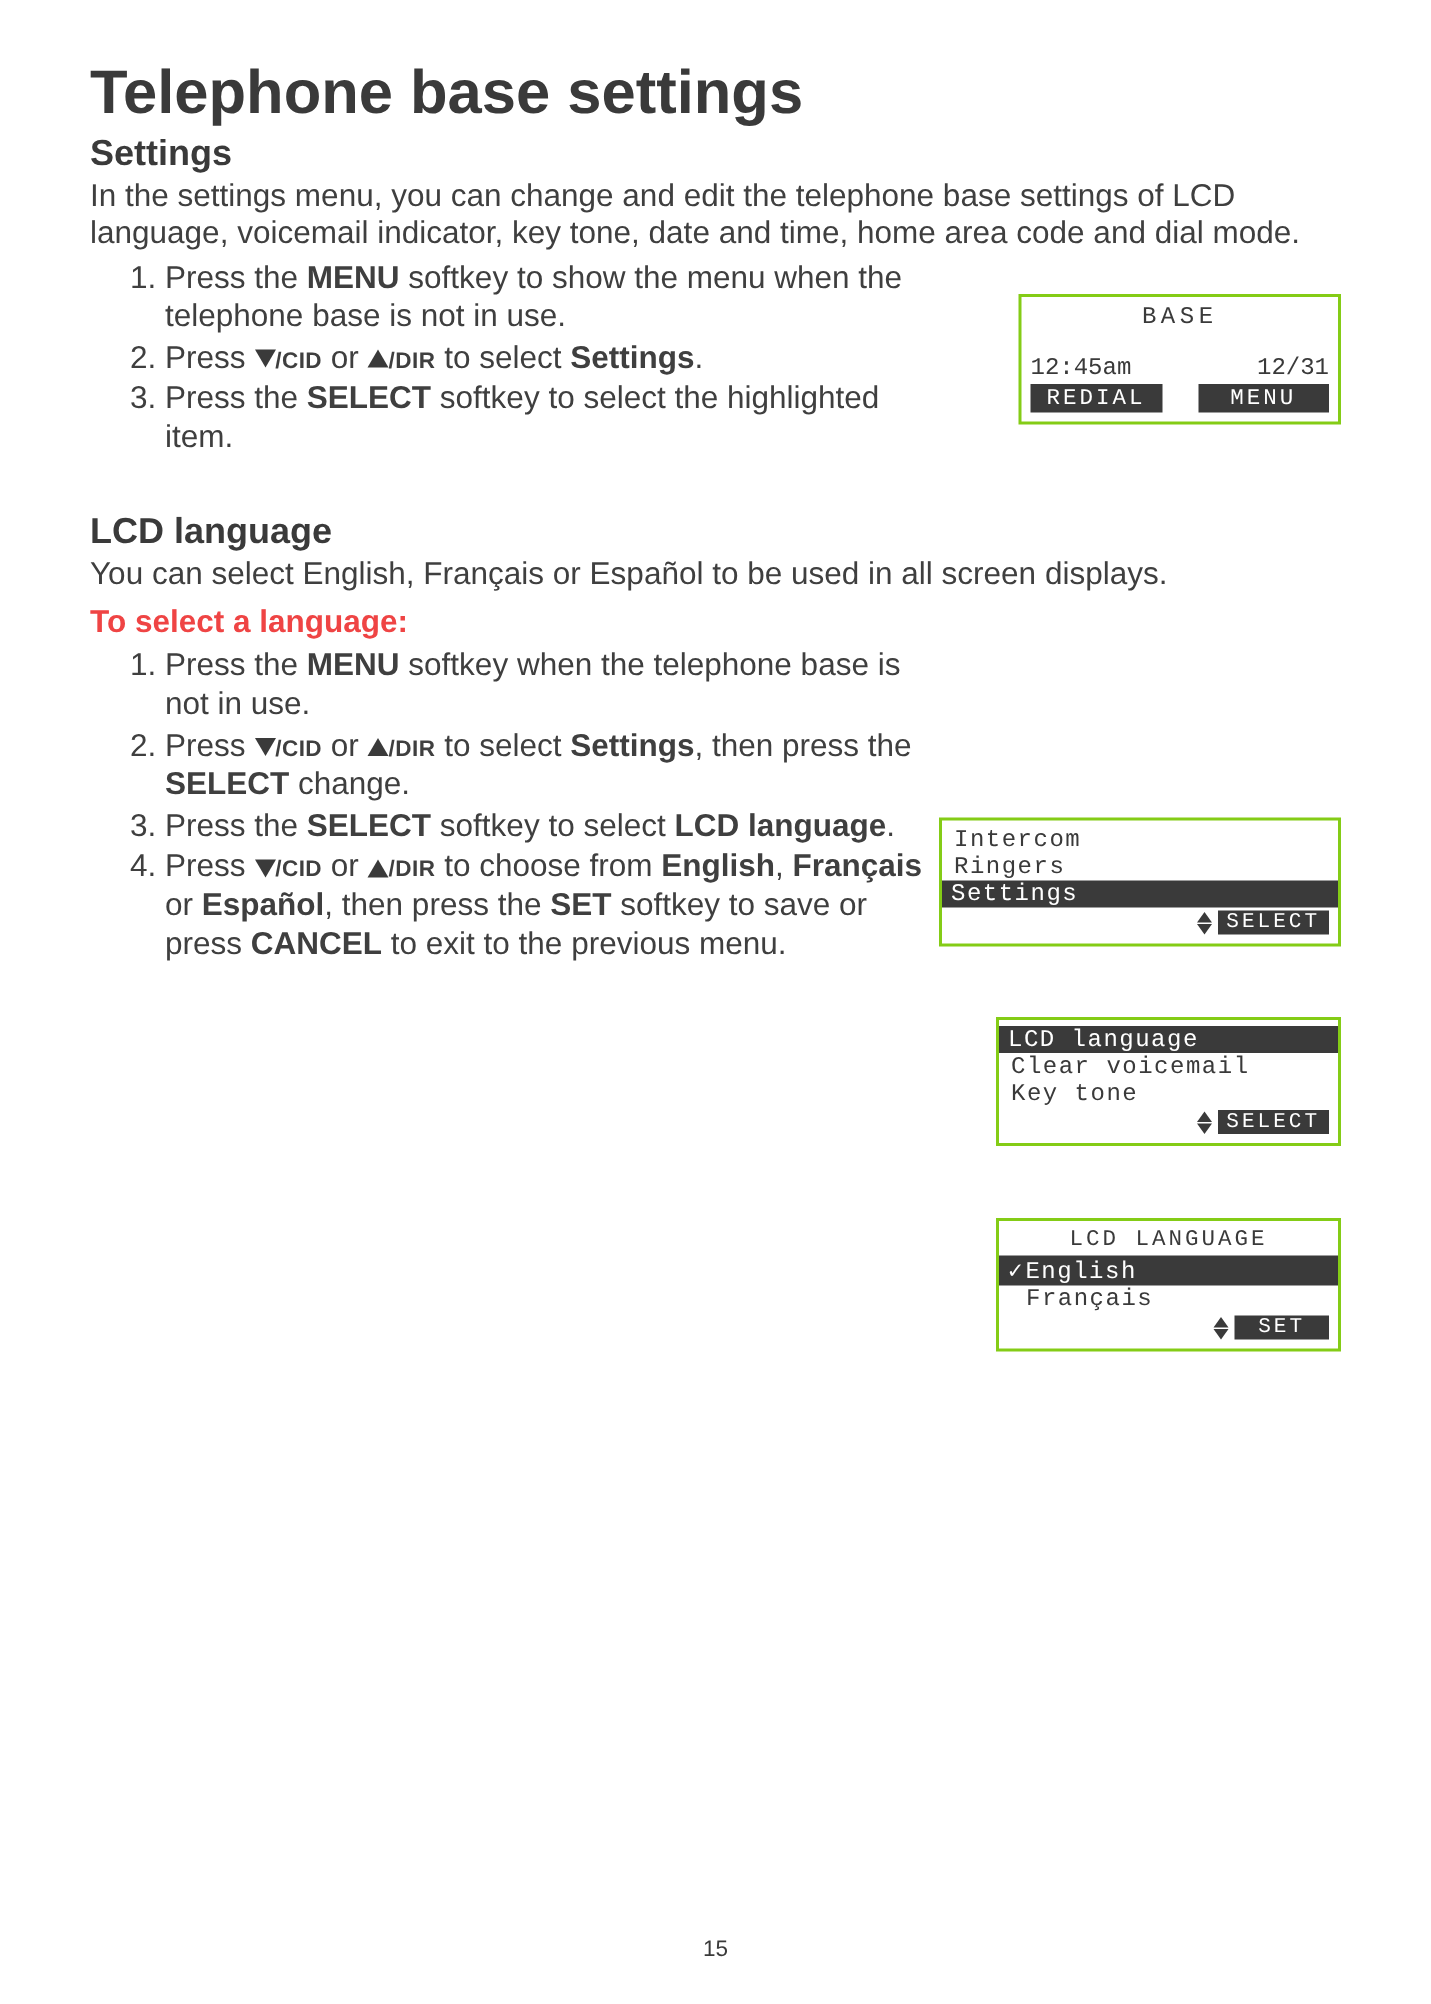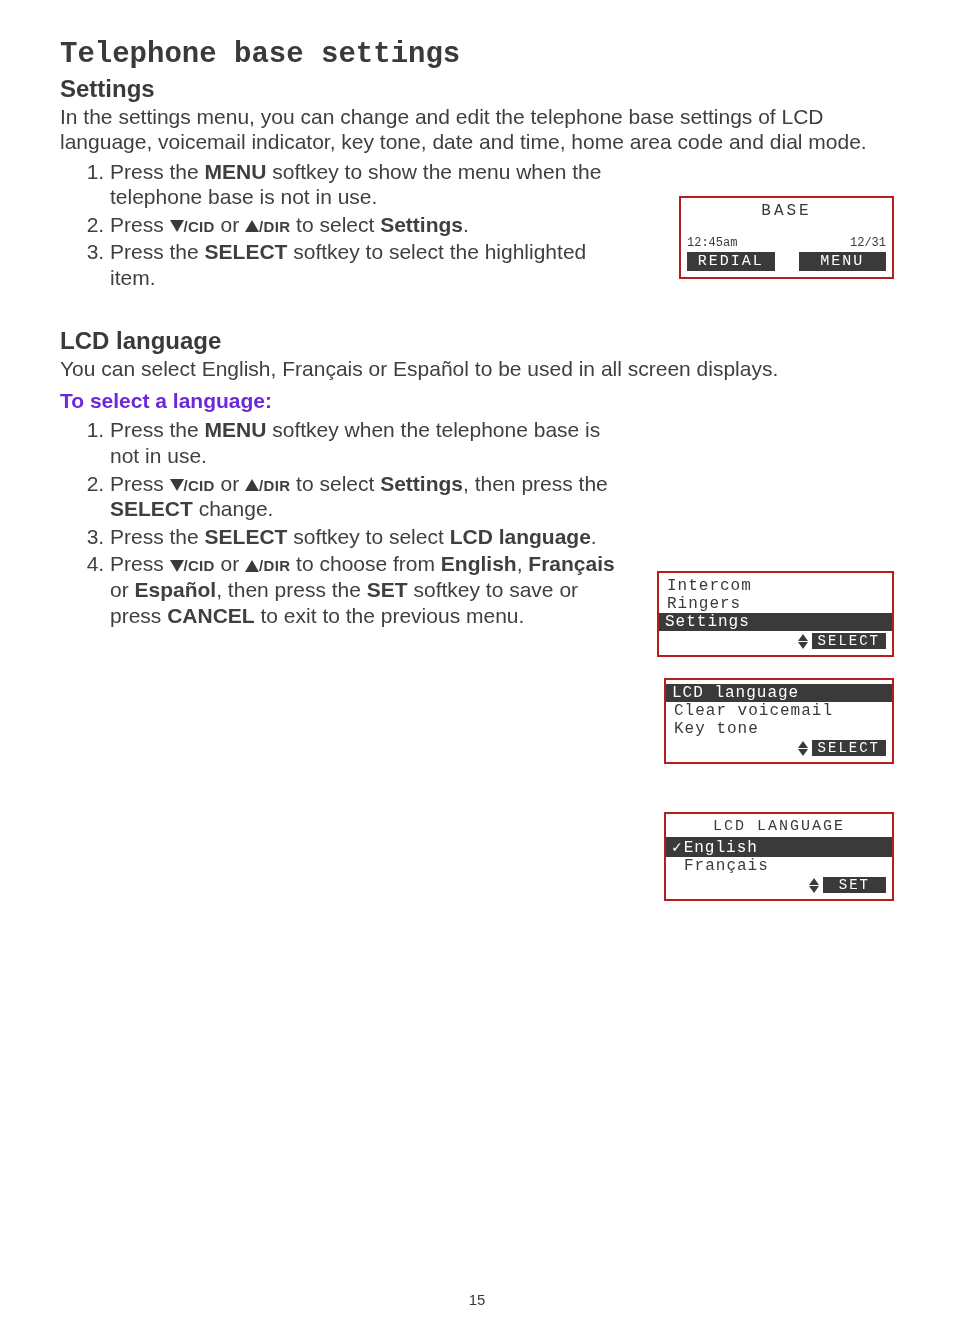--- a/index.html
+++ b/index.html
@@ -6,37 +6,36 @@
   html, body { margin: 0; padding: 0; }
   body {
     width: 954px;
     height: 1336px;
     font-family: Arial, Helvetica, sans-serif;
     color: #3f3f3f;
     position: relative;
     padding: 38px 60px 0 60px;
   }
   h1 {
-    font-size: 29px;
+    font-size: 41px;
     font-weight: bold;
     margin: 0 0 4px 0;
     color: #3a3a3a;
-    font-family: Liberation Mono, monospace;
   }
   h2 {
     font-size: 24px;
     font-weight: bold;
     margin: 0 0 2px 0;
     color: #3a3a3a;
   }
   h3 {
     font-size: 21px;
     font-weight: bold;
     margin: 8px 0 4px 0;
-    color: #6d28d9;
+    color: #ef4444;
   }
   p {
     font-size: 21px;
     line-height: 1.18;
     margin: 0 0 4px 0;
   }
   ol {
     margin: 4px 0 0 0;
     padding-left: 50px;
     font-size: 21px;
@@ -78,33 +77,33 @@
   .note-text {
     font-size: 20px;
     line-height: 1.18;
     flex: 1 1 auto;
   }
 
   
   .lcd {
     position: absolute;
     background: #fff;
-    border: 2px solid #b91c1c;
+    border: 2px solid #84cc16;
     font-family: "Courier New", monospace;
     font-size: 17px;
     color: #3a3a3a;
     padding: 4px 6px 6px 6px;
   }
   .lcd .header {
     text-align: center;
     letter-spacing: 3px;
     font-size: 16px;
     margin-bottom: 2px;
   }
-  .lcd .row { display:flex; justify-content:space-between; font-size:12px;text-align:right; }
+  .lcd .row { display:flex; justify-content:space-between; font-size:16px;text-align:right; }
   .lcd-soft {
     display:flex; justify-content:space-between; margin-top:2px; gap:24px;
   }
   .lcd-softbtn {
     background:#3a3a3a; color:#fff; font-family:"Courier New",monospace;
     font-size:15px; letter-spacing:2px; padding:1px 6px; flex:1 1 0;
     text-align:center;
   }
   .lcd-softbtn.right { text-align:center; }
 
@@ -133,21 +132,21 @@
     background:#3a3a3a; color:#fff; font-size:14px; letter-spacing:2px; padding:0 6px;
   }
 
   .lcd-title {
     text-align:center; letter-spacing:2px; font-size:15px; margin-bottom:2px;
   }
   .lcd-check::before { content:"✓"; margin-right:1px; }
 
   
   #lcd-idle { top: 196px; right: 60px; width: 215px; }
-  #lcd-menu1 { top: 571px; right: 60px; width: 237px; }
+  #lcd-menu1 { top: 545px; right: 60px; width: 268px; }
   #lcd-menu2 { top: 678px; right: 60px; width: 230px; }
   #lcd-menu3 { top: 812px; right: 60px; width: 230px; }
 
   .page-num {
     position:absolute; bottom: 28px; left:0; right:0; text-align:center;
     font-size: 15px; color:#3a3a3a;
   }
 
   
   .col-wrap { position: relative; }

